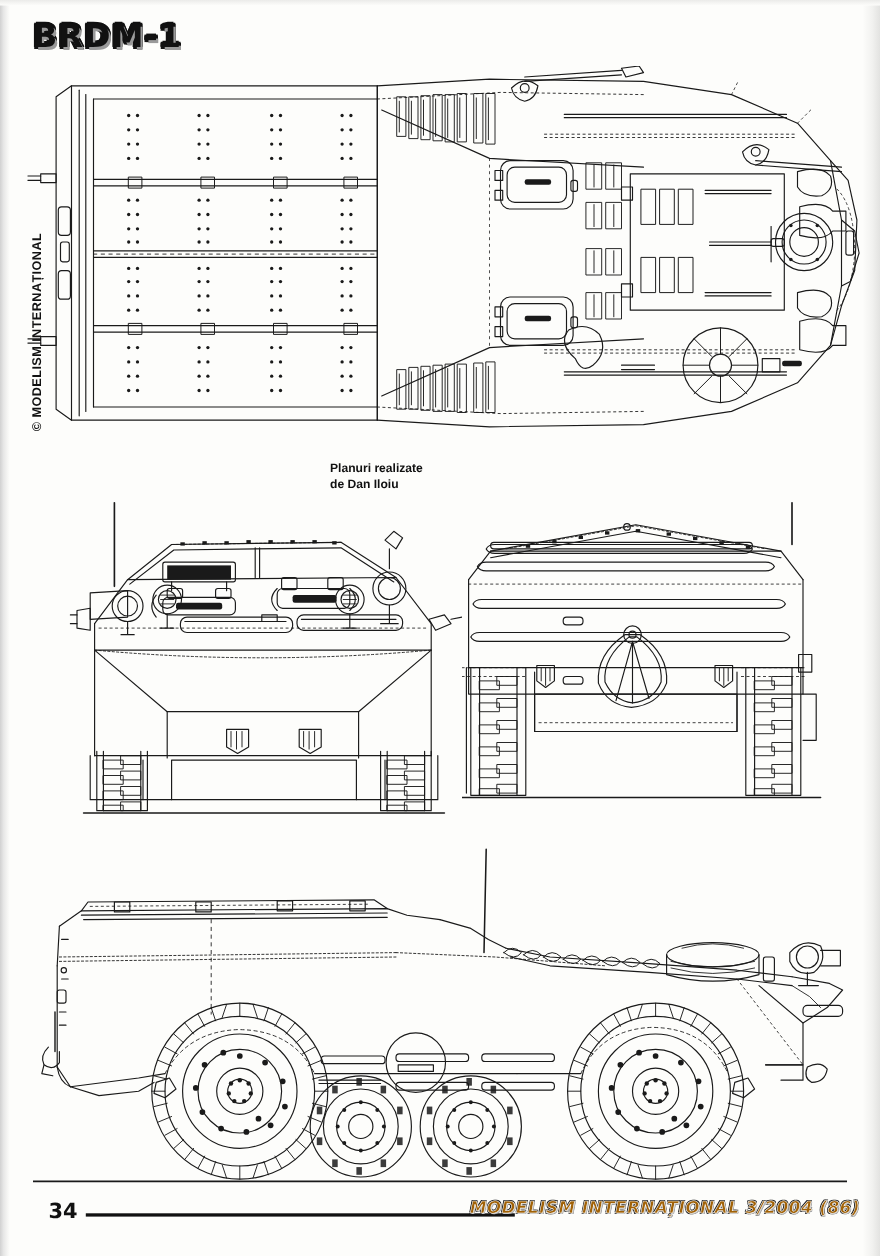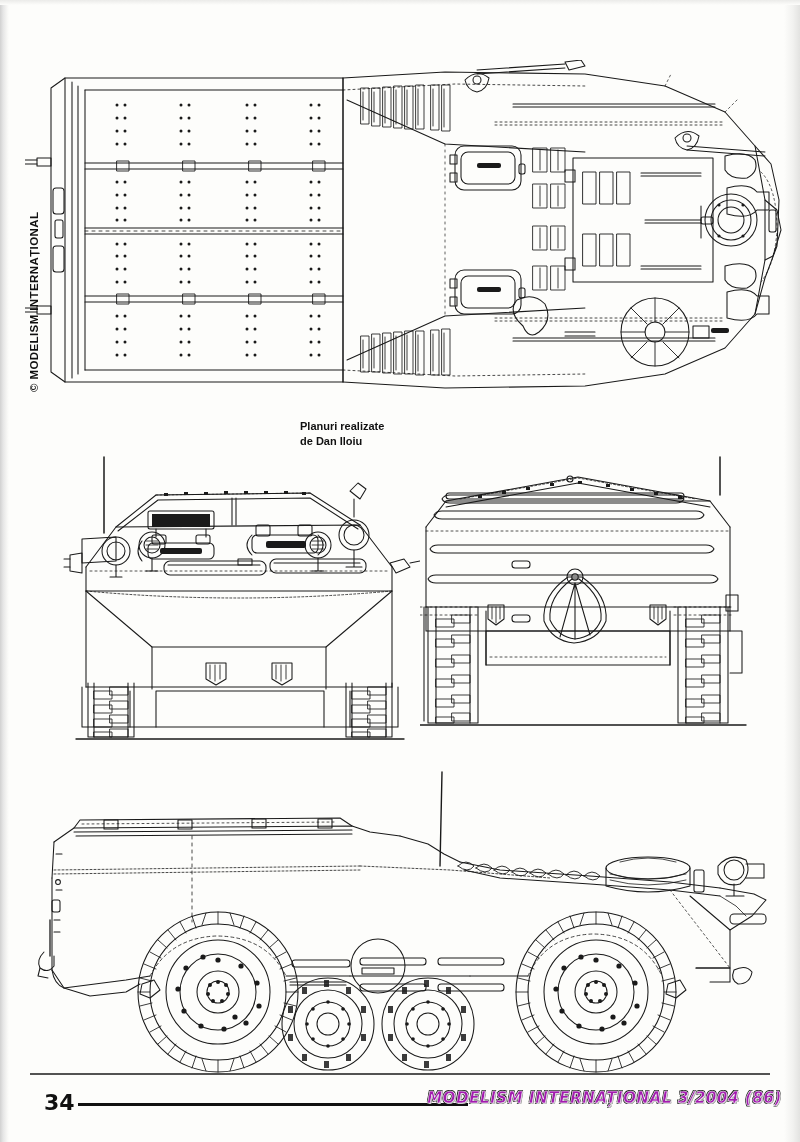--- a/index.html
+++ b/index.html
@@ -46,45 +46,46 @@
 
   
   .credit{
     position:absolute;left:300px;top:419px;width:240px;
     text-align:left;font-size:11px;font-weight:bold;line-height:1.33;
     color:#111;
   }
 
   
   .footer{position:absolute;left:0;top:1088px;width:800px;height:34px;}
-  .pagenum{position:absolute;left:44px;top:2px;font-size:22px;font-weight:bold;color:#111;
+  .pagenum{position:absolute;left:44px;top:2px;font-size:19px;font-weight:bold;color:#111;
     font-family:"DejaVu Sans",sans-serif;}
   .footrule{position:absolute;left:78px;top:15px;width:390px;height:2.6px;background:#111;}
   .magline{
     position:absolute;right:18px;top:1px;
     font-size:15px;font-weight:bold;font-style:italic;letter-spacing:.6px;
     font-family:"DejaVu Sans",sans-serif;
-    color:#a21caf;
+    color:#a16207;
     -webkit-text-stroke:.5px #ffffff;
     text-shadow:1px 1px 0 #b9b9b9,-.8px -.8px 0 #1a1a1a,.8px -.8px 0 #1a1a1a,-.8px .8px 0 #1a1a1a,.8px .8px 0 #1a1a1a;
     white-space:nowrap;
   }
 
   svg{display:block;}
   .dw{position:absolute;}
 </style>
 </head>
 <body>
 
 <div class="page">
 
   <div class="scan-edge-left"></div>
   <div class="scan-edge-right"></div>
   <div class="scan-edge-top"></div>
 
+  <div class="title">BRDM-1</div>
 
   <div class="dw" style="left:25px;top:60px;">
   <svg width="760" height="340" viewBox="0 0 760 340" fill="none" stroke="#1a1a1a" stroke-width="1.05" stroke-linejoin="round" stroke-linecap="round">
     <g>
 
       <path d="M26 28 L40 18 L318 18 L318 322 L40 322 L26 312 Z"></path>
       <path d="M40 18 L40 322"></path>
       <path d="M47 22 L47 318"></path>
       <path d="M53 26 L53 314"></path>
 

